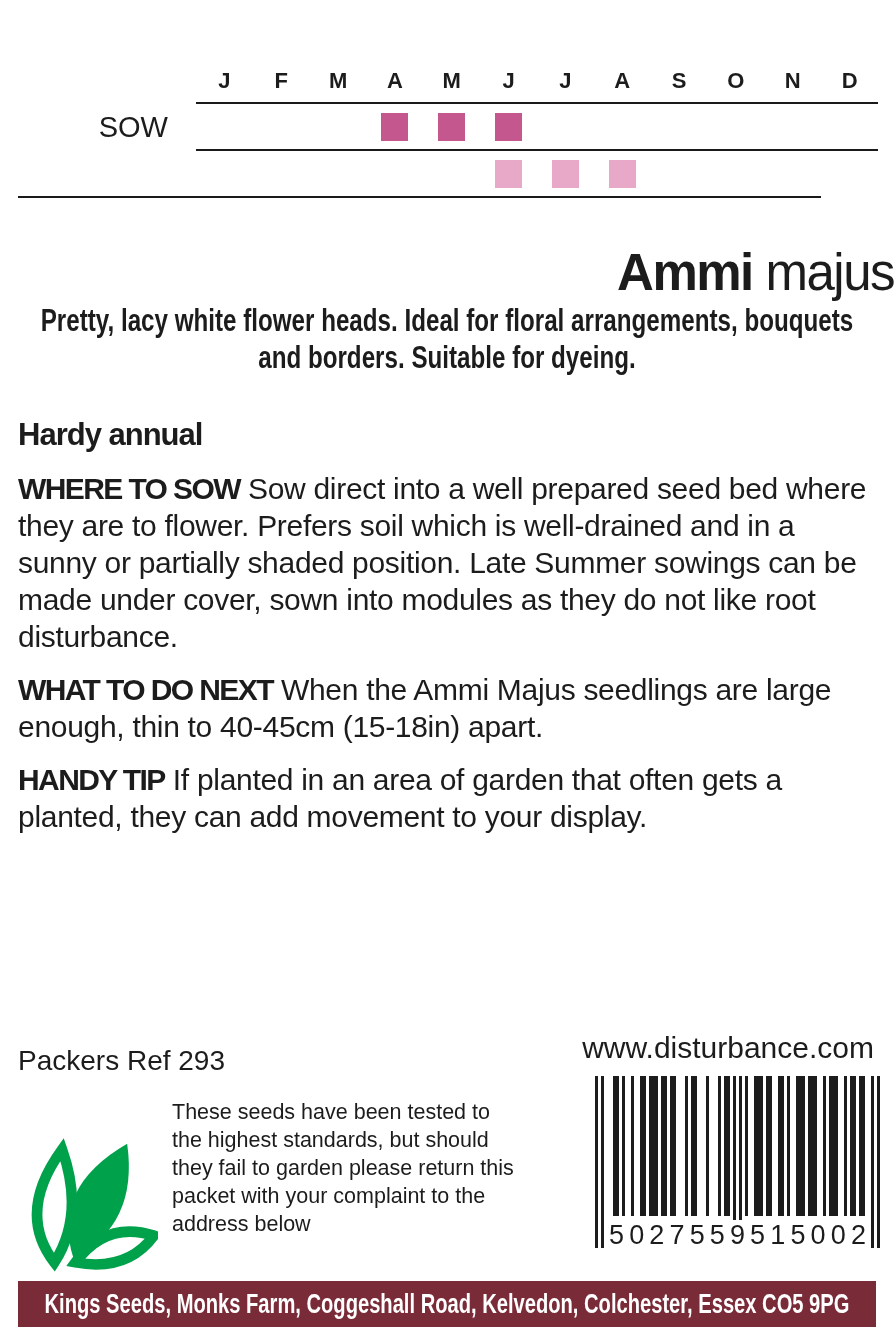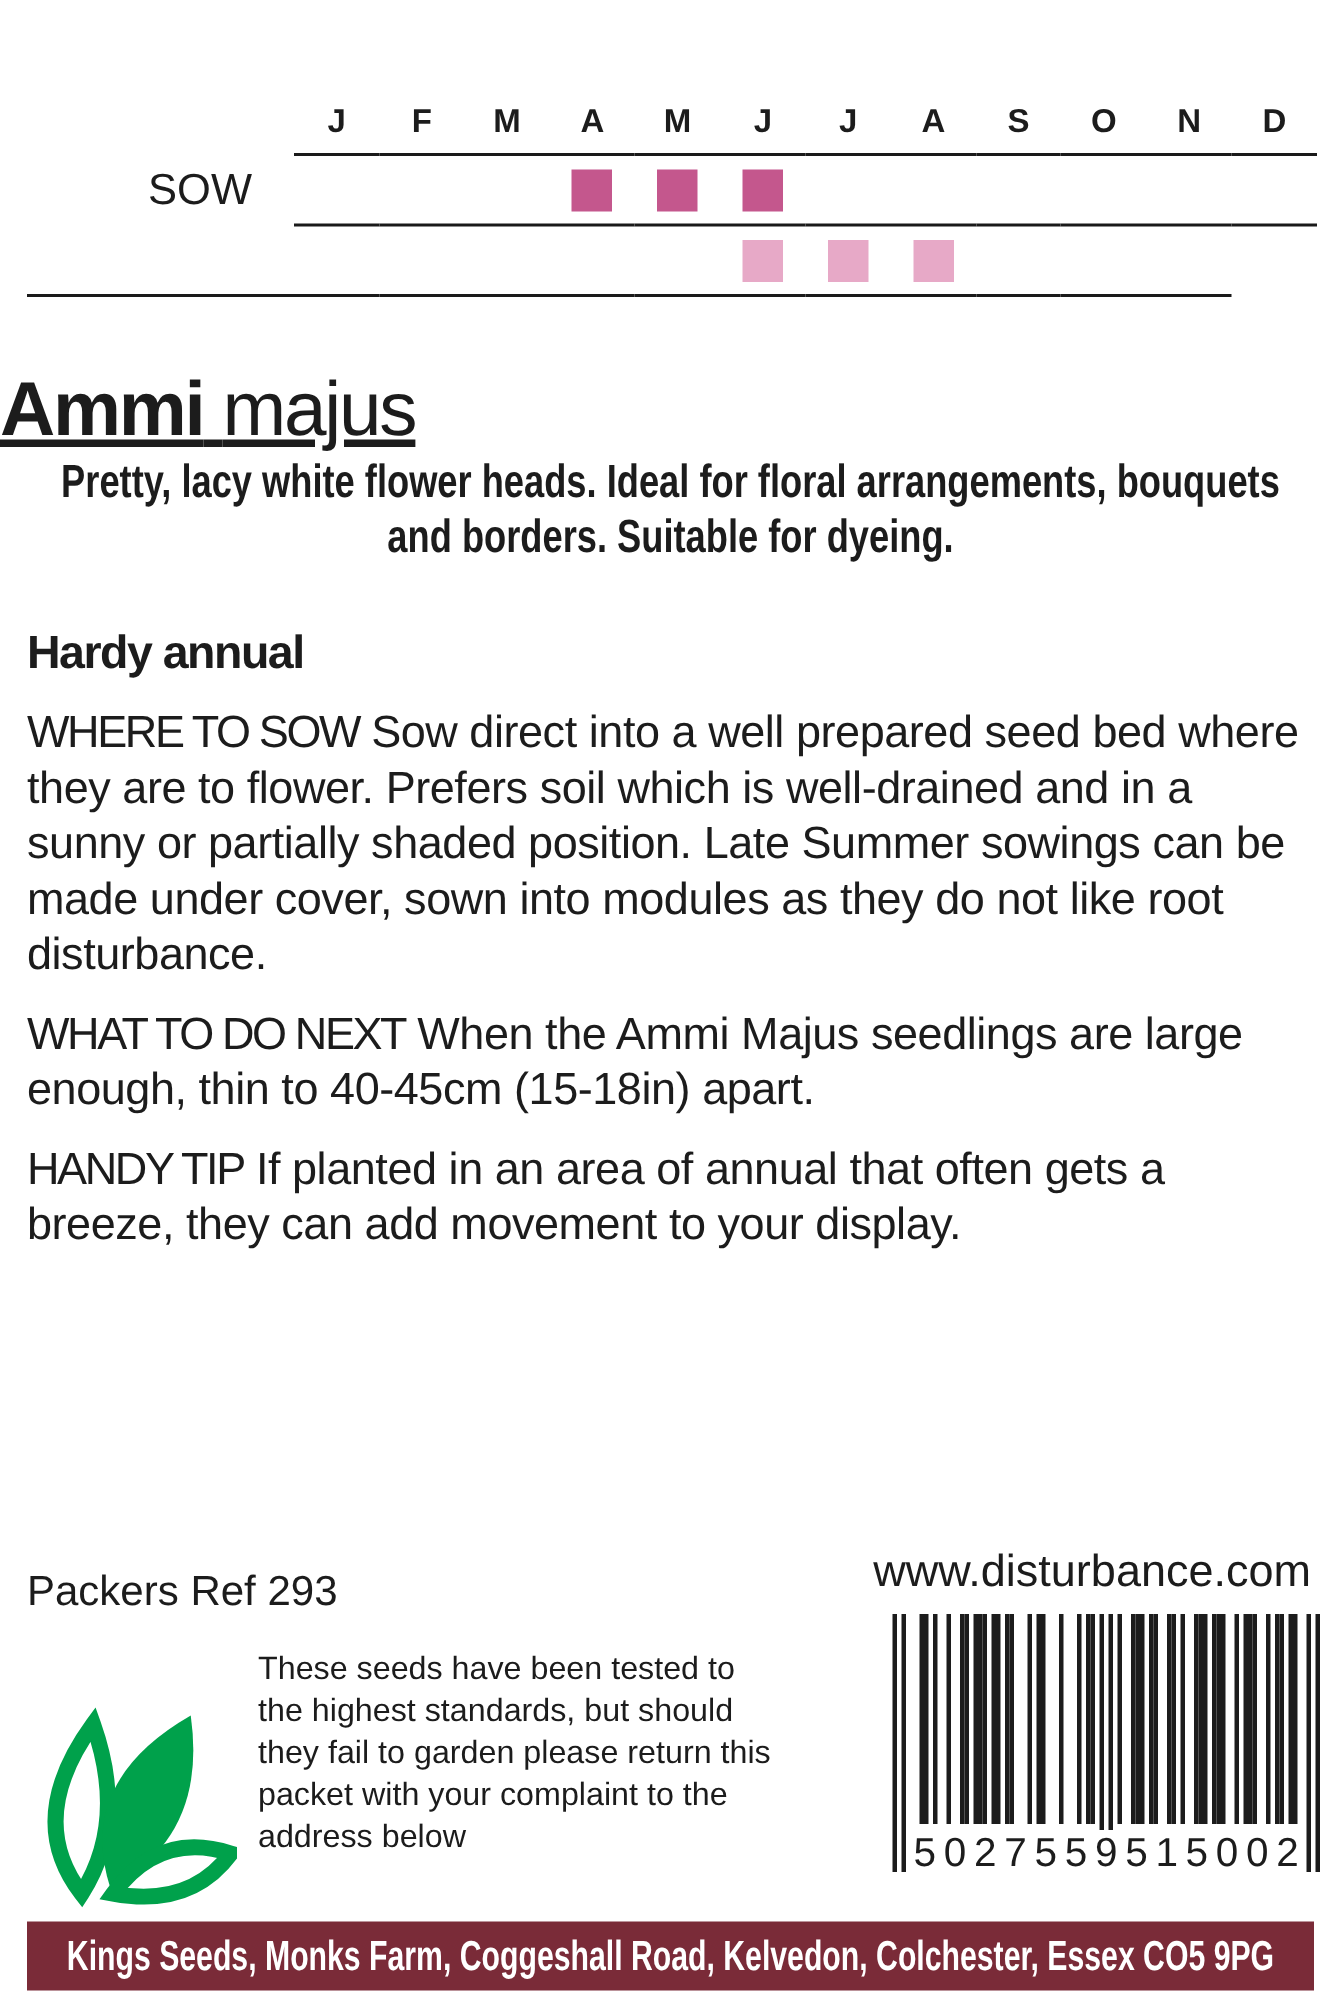--- a/index.html
+++ b/index.html
@@ -24,43 +24,43 @@
     display:flex;align-items:center;justify-content:flex-end;
     padding-right:28px;font-size:29px;letter-spacing:0;
   }
   .cal .ccell{
     border-bottom:2px solid #1a1a1a;
     display:flex;align-items:center;justify-content:center;
   }
   .square{width:27px;height:28px;}
   
   .title{
-    position:absolute;top:243px;left:0;right:0;text-align:left;
-    font-size:51px;letter-spacing:-1.5px;text-decoration:underline;
+    position:absolute;top:243px;left:0;right:0;text-align:right;
+    font-size:51px;letter-spacing:-1.5px;
   }
   .title .genus{font-weight:bold;}
   .title .species{font-weight:normal;}
   .subtitle-wrap{position:absolute;top:302px;left:18px;width:858px;}
   .subtitle{
     width:128.2%;transform:scaleX(0.78);transform-origin:0 0;
     text-align:center;font-weight:bold;font-size:31px;line-height:37px;
   }
   
   .meta{
     position:absolute;top:417px;left:18px;right:18px;
     display:flex;justify-content:space-between;
     font-weight:bold;font-size:31px;letter-spacing:-1px;
   }
   
   .sections{
     position:absolute;top:470px;left:18px;right:14px;
     font-size:30px;line-height:37px;letter-spacing:-0.3px;
   }
   .sections p{margin:0 0 16px 0;}
-  .shead{font-weight:normal;letter-spacing:-1.6px;}
+  .shead{font-weight:bold;letter-spacing:-1.6px;}
   
   .packers{position:absolute;left:18px;top:1045px;font-size:28px;}
   .website{position:absolute;right:20px;top:1031px;font-size:30px;}
   .guar{position:absolute;left:172px;top:1098px;width:345px;font-size:21.5px;line-height:28px;}
   .guar .gh{display:block;}
   .logo{position:absolute;left:14px;top:1138px;width:144px;height:134px;}
   
   .barcode{position:absolute;top:1076px;right:14px;width:285px;height:174px;}
   .bars{display:flex;height:174px;align-items:flex-start;position:relative;}
   .bar{width:3px;height:140px;flex:0 0 3px;}
@@ -147,21 +147,21 @@
   <div class="subtitle">Pretty, lacy white flower heads. Ideal for floral arrangements, bouquets and borders. Suitable for dyeing.</div>
 </div>
 
 <div class="meta">
   <span>Hardy annual</span>
 </div>
 
 <div class="sections">
   <p><span class="shead">WHERE TO SOW</span> <span>Sow direct into a well prepared seed bed where they are to flower. Prefers soil which is well-drained and in a sunny or partially shaded position. Late Summer sowings can be made under cover, sown into modules as they do not like root disturbance.</span></p>
   <p><span class="shead">WHAT TO DO NEXT</span> <span>When the Ammi Majus seedlings are large enough, thin to 40-45cm (15-18in) apart.</span></p>
-  <p><span class="shead">HANDY TIP</span> <span>If planted in an area of annual that often gets a breeze, they can add movement to your display.</span></p>
+  <p><span class="shead">HANDY TIP</span> <span>If planted in an area of garden that often gets a planted, they can add movement to your display.</span></p>
 </div>
 
 <div class="packers">Packers Ref 293</div>
 <div class="website">www.disturbance.com</div>
 
 <div class="guar">
   <span>These seeds have been tested to the highest standards, but should they fail to garden please return this packet with your complaint to the address below</span>
 </div>
 
 <svg class="logo" id="logo" viewBox="0 0 150 140" aria-hidden="true" style="color: rgb(0, 161, 75);">

